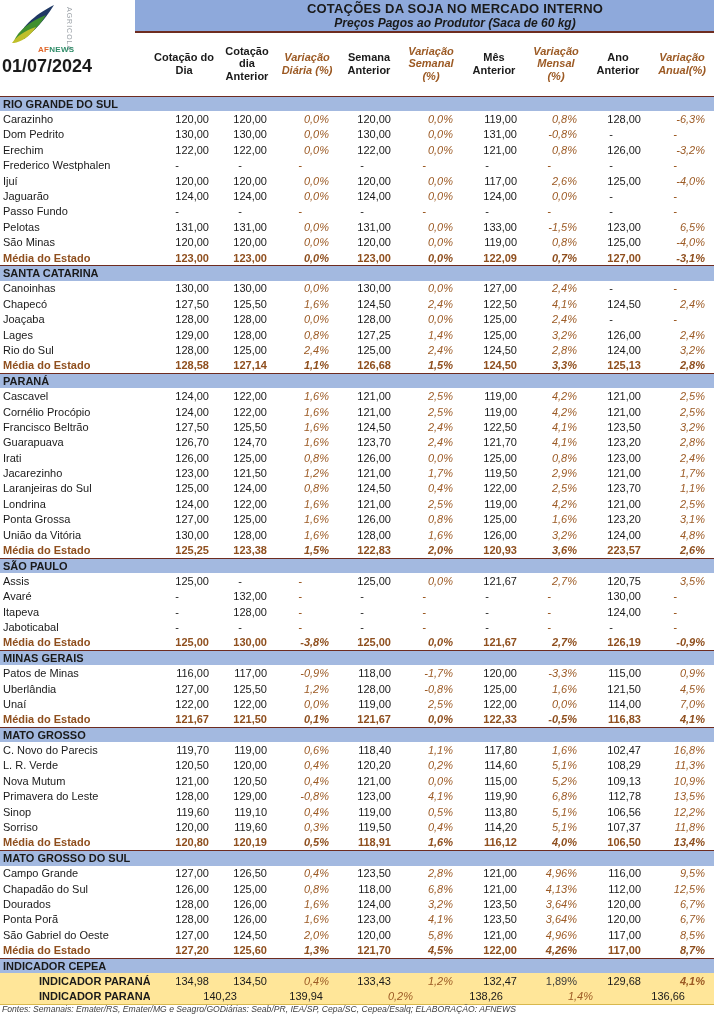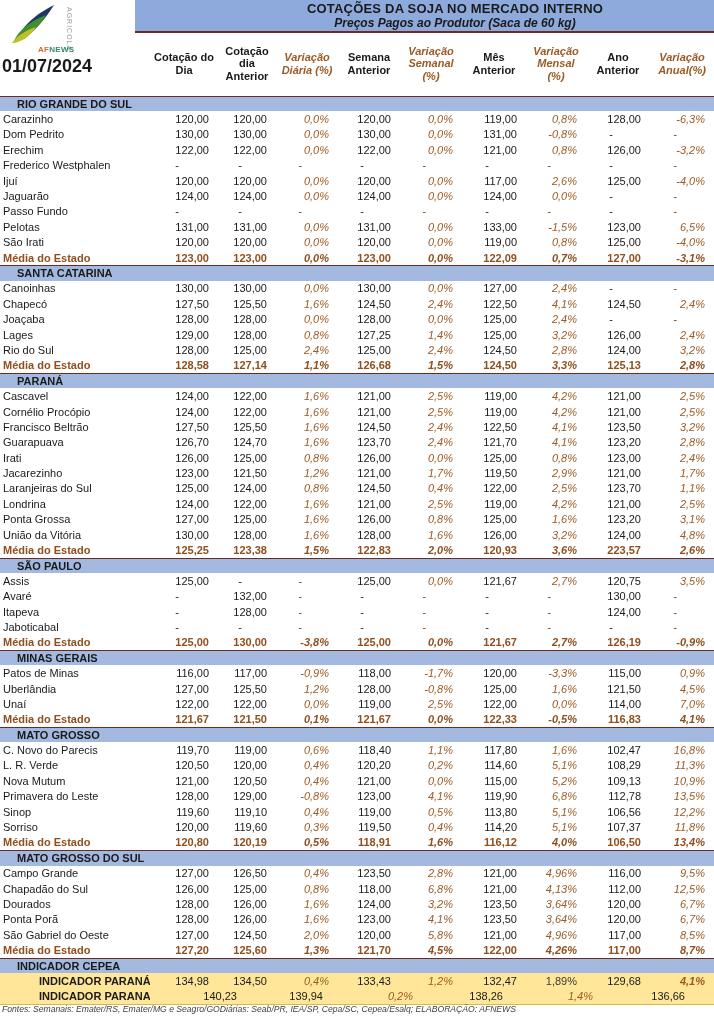--- a/index.html
+++ b/index.html
@@ -45,21 +45,21 @@
     position:absolute;left:2px;top:56px;
     font-size:18px;font-weight:bold;
   }
   
   .table{position:absolute;left:0;top:96px;width:714px;}
   .secbar{
     height:15.4px;line-height:14px;
     background:#A3B9E0;
     border-top:1.6px solid #6E2C20;
     font-size:11px;font-weight:bold;
-    padding-left:17px;box-sizing:border-box;
+    padding-left:3px;box-sizing:border-box;
   }
   .row{
     height:15.4px;
     display:grid;
     grid-template-columns:150px 68px 58px 62px 62px 62px 64px 60px 64px 64px;
     align-items:center;
     font-size:11px;
   }
   .row .name{padding-left:3px;white-space:nowrap;overflow:hidden;}
   .row .cell{text-align:right;padding-right:9px;box-sizing:border-box;white-space:nowrap;}
@@ -207,21 +207,21 @@
         <div class="cell">131,00</div>
         <div class="cell var">0,0%</div>
         <div class="cell">131,00</div>
         <div class="cell var">0,0%</div>
         <div class="cell">133,00</div>
         <div class="cell var">-1,5%</div>
         <div class="cell">123,00</div>
         <div class="cell var vara">6,5%</div>
       </div>
       <div class="row city">
-        <div class="name">São Irati</div>
+        <div class="name">São Minas</div>
         <div class="cell">120,00</div>
         <div class="cell">120,00</div>
         <div class="cell var">0,0%</div>
         <div class="cell">120,00</div>
         <div class="cell var">0,0%</div>
         <div class="cell">119,00</div>
         <div class="cell var">0,8%</div>
         <div class="cell">125,00</div>
         <div class="cell var vara">-4,0%</div>
       </div>

